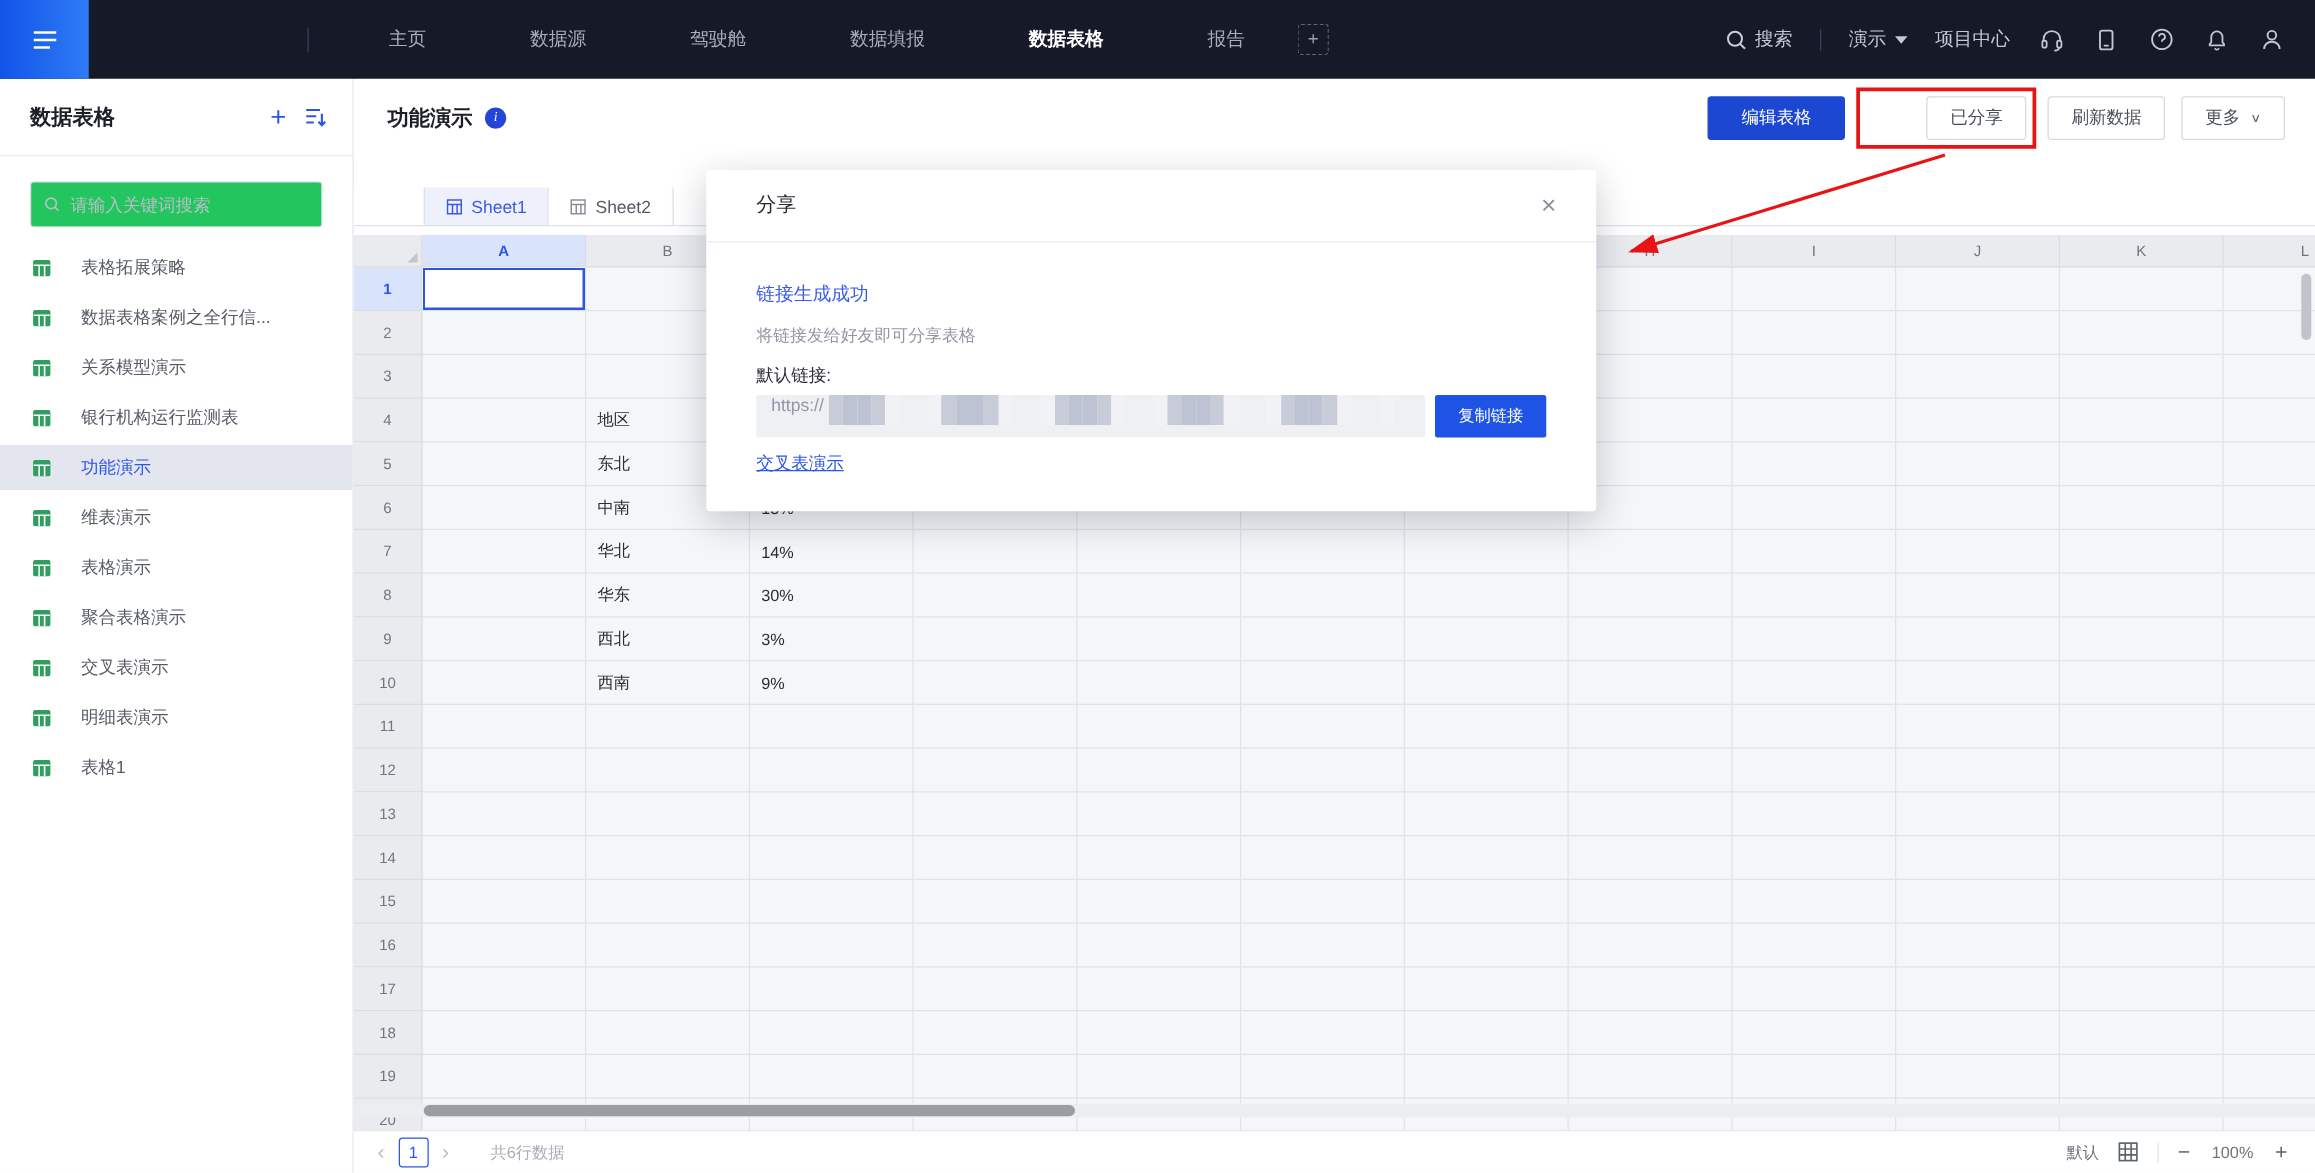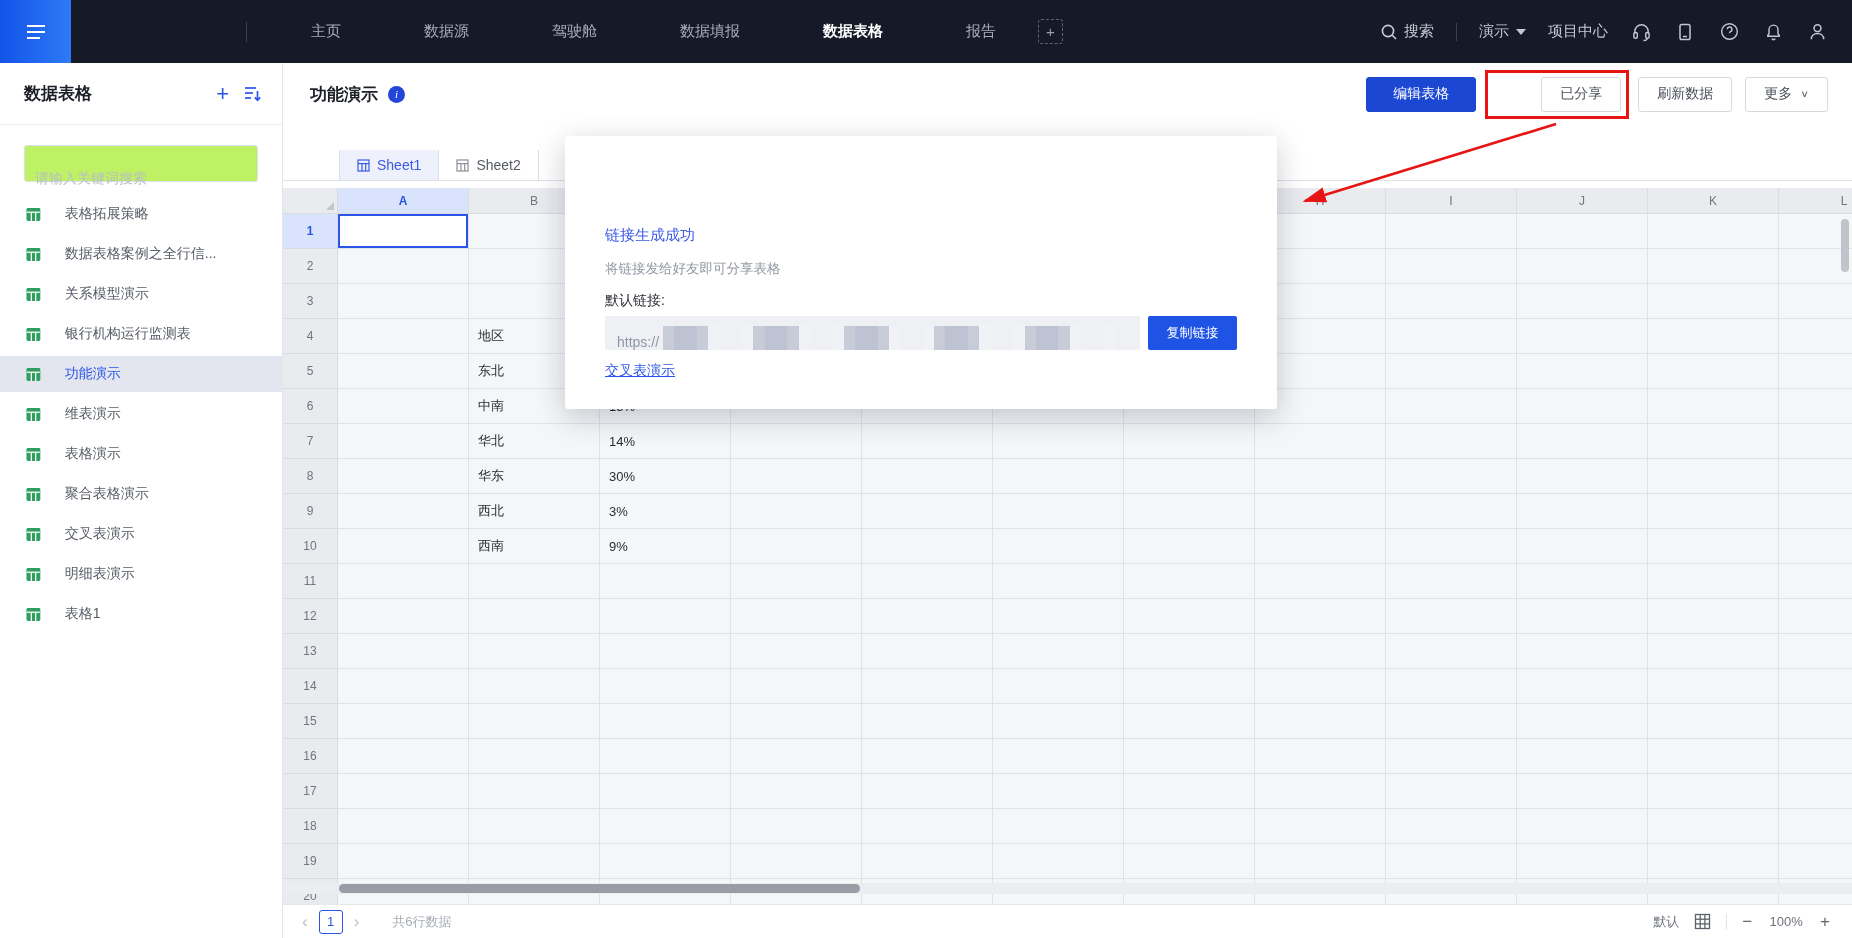--- a/index.html
+++ b/index.html
@@ -30,21 +30,21 @@
   .nav-ico { width:22px; height:22px; display:flex; align-items:center; justify-content:center; cursor:pointer; }
 
   
   .sidebar { position:absolute; left:0; top:63px; width:283px; bottom:0; background:#fff;
     border-right:1px solid #e3e5ea; z-index:10; }
   .sb-header { height:62px; border-bottom:1px solid #eceef1; display:flex; align-items:center; padding:0 20px 0 24px; }
   .sb-title { font-size:17px; font-weight:bold; color:#1c1f27; }
   .sb-tools { margin-left:auto; display:flex; align-items:center; gap:14px; }
   .sb-plus { color:#2b55e6; font-size:22px; line-height:1; cursor:pointer; }
   .sb-search { margin:20px 24px 14px 24px; height:37px; border:1px solid #dcdfe5; border-radius:3px;
-    display:flex; align-items:center; padding:16px 10px; gap:8px; background:#bef264;flex-direction:column; }
+    display:flex; align-items:center; padding:16px 10px; gap:8px; background:#22c55e; }
   .sb-search input { border:none; outline:none; font-size:14px; color:#333; width:100%;
     font-family:inherit; background:transparent; }
   .sb-search input::placeholder { color:#b9bec7; }
   .sb-list { margin-top:6px; }
   .sb-item { height:36px; margin-bottom:4px; display:flex; align-items:center; gap:24px;
     padding-left:26px; cursor:pointer; }
   .sb-item .lbl { font-size:14px; color:#565b66; white-space:nowrap; overflow:hidden; text-overflow:ellipsis; width:220px;}
   .sb-item.sel { background:#e3e6ee; }
   .sb-item.sel .lbl { color:#2b55e6; }
 
@@ -112,21 +112,21 @@
   
   .dialog { position:absolute; left:565px; top:136px; width:712px; height:273px; background:#fff;
     border-radius:3px; box-shadow:0 8px 30px rgba(20,25,50,.22); z-index:40; }
   .dlg-head { height:58px; border-bottom:1px solid #e9ebf0; display:flex; align-items:center; padding:0 32px 0 40px; }
   .dlg-title { font-size:16px; color:#262a33; font-weight:500; }
   .dlg-close { margin-left:auto; font-size:21px; color:#8a8f99; cursor:pointer; line-height:1; }
   .dlg-success { position:absolute; left:40px; top:90px; font-size:15px; color:#3b5ae8; cursor:pointer; }
   .dlg-sub { position:absolute; left:40px; top:124px; font-size:13.5px; color:#9196a1; }
   .dlg-label { position:absolute; left:40px; top:156px; font-size:14px; color:#2a2d35; }
   .dlg-row { position:absolute; left:40px; top:180px; right:40px; height:34px; display:flex; gap:8px; }
-  .dlg-url { flex:1; background:#eef0f3; border-radius:2px; display:flex; align-items:flex-end;
+  .dlg-url { flex:1; background:#eef0f3; border-radius:2px; display:flex; align-items:flex-start;
     padding:0 0 0 12px; overflow:hidden; }
   .url-prefix { font-size:14px; color:#8f96a8; margin-right:4px; }
   .pixels { display:flex; flex-wrap:wrap; width:452px; height:24px; overflow:hidden; align-content:flex-start; }
   .pixels i { display:block; width:11.3px; height:12px; }
   .btn-copy { width:89px; height:34px; background:#1f53e5; color:#fff; font-size:13px; border:none;
     border-radius:2px; cursor:pointer; display:flex; align-items:center; justify-content:center;
     font-family:Liberation Serif, serif; }
   .dlg-security { position:absolute; left:40px; top:226px; font-size:14px; color:#2b55e6;
     text-decoration:underline; cursor:pointer; }
 
@@ -722,20 +722,24 @@
         <line x1="1.5" y1="10.9" x2="15.5" y2="10.9"></line>
       </svg>
     <div class="fo-div"></div>
     <span class="fbtn">−</span>
     <span class="zoomtxt">100%</span>
     <span class="fbtn">+</span>
   </div>
 </footer>
 
 <div class="dialog">
+  <div class="dlg-head">
+    <span class="dlg-title">分享</span>
+    <span class="dlg-close">×</span>
+  </div>
   <a class="dlg-success">链接生成成功</a>
   <div class="dlg-sub">将链接发给好友即可分享表格</div>
   <div class="dlg-label">默认链接:</div>
   <div class="dlg-row">
     <div class="dlg-url">
       <span class="url-prefix">https://</span>
       <span class="pixels" id="pixels">
           <i style="background: rgb(199, 204, 216);"></i>
           <i style="background: rgb(189, 195, 210);"></i>
           <i style="background: rgb(189, 195, 210);"></i>

